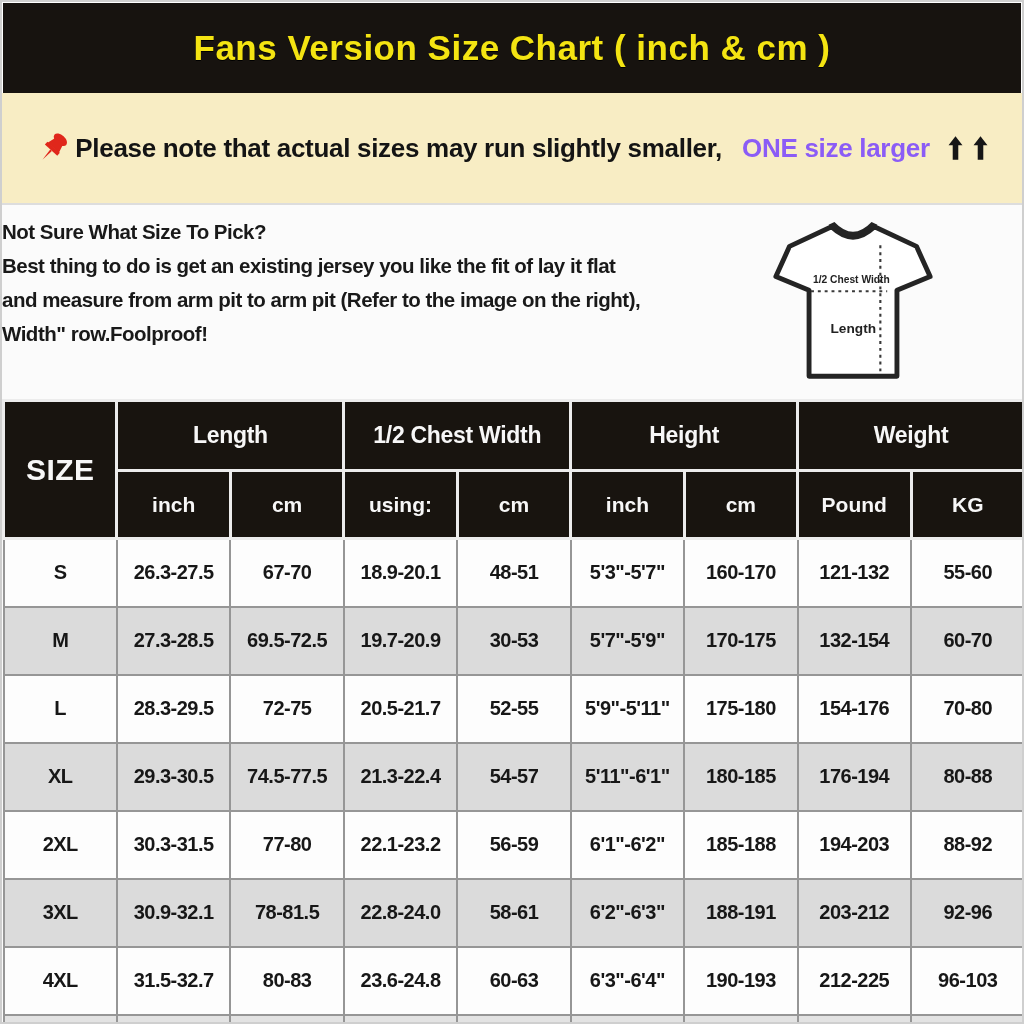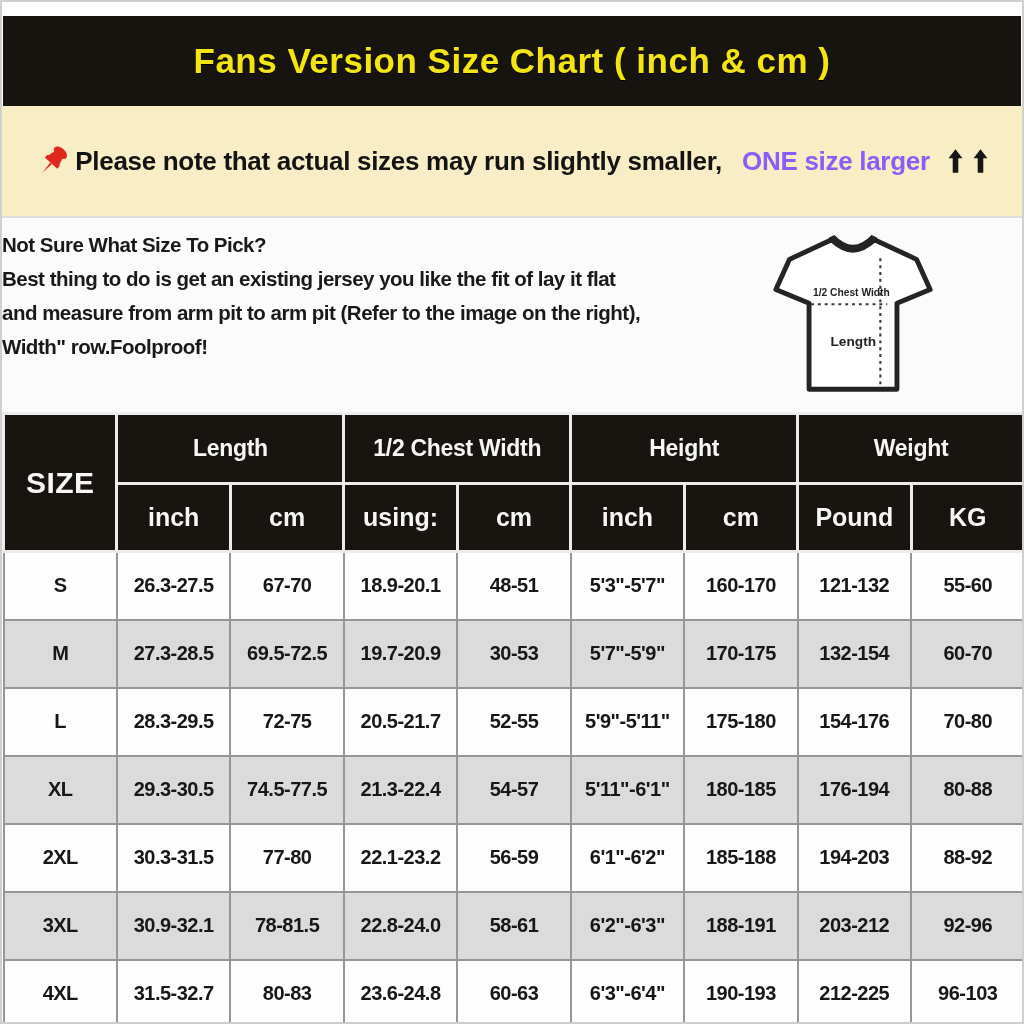--- a/index.html
+++ b/index.html
@@ -13,21 +13,21 @@
     width: 1024px; height: 1024px;
     border: 2px solid #cfcfcf;
     background: #ffffff;
     overflow: hidden;
     display: flex; flex-direction: column;
   }
 
   
   .banner {
     height: 90px; flex: 0 0 90px;
-    margin: 14px 1px 0 1px;
+    margin: 1px 1px 0 1px;
     background: #17130f;
     display: flex; align-items: center; justify-content: center;
   }
   .banner-title {
     color: #f4e412;
     font-size: 35px; font-weight: bold;
     letter-spacing: 0.5px;
     text-shadow: 0 1px 0 #000;
   }
 
@@ -65,21 +65,21 @@
   table.size-table {
     width: 1024px; border-collapse: collapse; table-layout: fixed;
   }
   table.size-table col { width: 11.11%; }
   table.size-table th {
     background: #18140f; color: #f7f7f7;
     border: 3px solid #ececec;
     font-weight: bold;
   }
   .group-row th { height: 70px; font-size: 23px; letter-spacing: -0.3px; }
-  .sub-row th   { height: 68px; font-size: 25px; }
+  .sub-row th   { height: 68px; font-size: 21px; }
   th.size-th    { font-size: 30px; letter-spacing: 0.5px; }
   table.size-table td {
     height: 68px;
     border: 2px solid #969696;
     text-align: center; vertical-align: middle;
     color: #171717; font-weight: bold; font-size: 20px;
     letter-spacing: -0.5px;
     background: #fdfdfd;
   }
   tbody tr:nth-child(even) td { background: #dbdbdb; }

